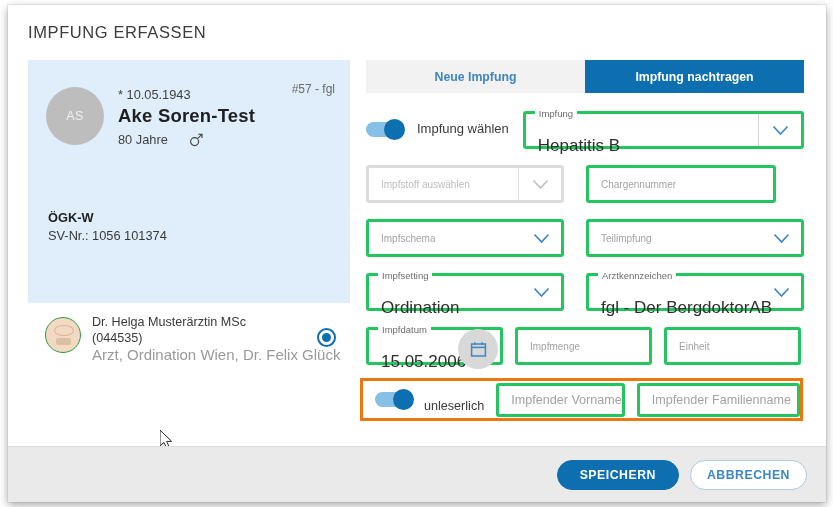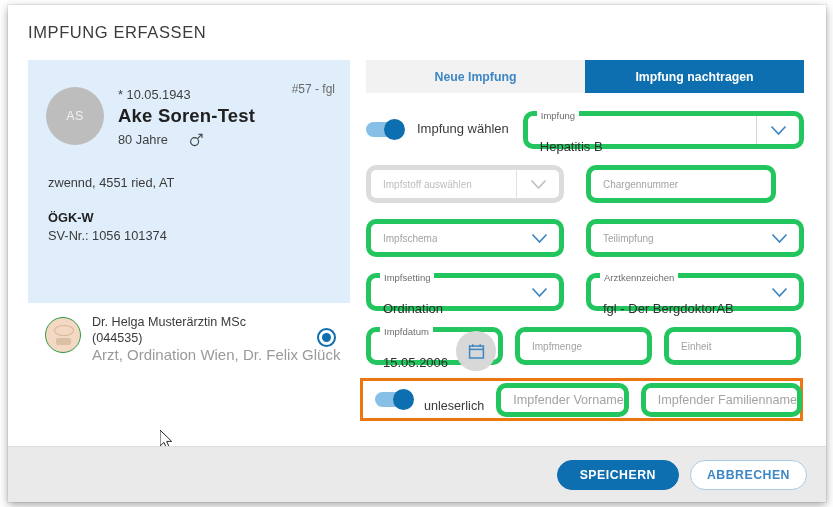--- a/index.html
+++ b/index.html
@@ -245,31 +245,31 @@
     color: #3a3a3a;
     margin-left: 14px;
     margin-top: 10px;
     white-space: nowrap;
   }
 
   
   .field {
     position: relative;
     height: 38px;
-    border: 5px solid #22c55e;
-    border-radius: 10px;
+    border: 3px solid #22c55e;
+    border-radius: 3px;
     background: #fff;
     display: flex;
     align-items: center;
     cursor: pointer;
   }
   .field.disabled { border-color: #dcdcdc; cursor: default; }
 
   .field .value {
-    font-size: 13px;
+    font-size: 17px;
     color: #2e2e2e;
     padding-left: 12px;
     white-space: nowrap;
     overflow: hidden;
     margin-top: 24px;
   }
   .field .placeholder {
     font-size: 10px;
     color: #a3a3a3;
     padding-left: 12px;
@@ -422,21 +422,20 @@
       <div class="birthdate">* 10.05.1943</div>
       <div class="patient-name">Ake Soren-Test</div>
       <div class="patient-age-row">
         <span>80 Jahre</span>
         <svg class="gender-icon" width="15" height="15" viewBox="0 0 15 15">
           <circle cx="5.6" cy="9.6" r="4" fill="none" stroke="#3f3f3f" stroke-width="1.1"></circle>
           <line x1="8.6" y1="6.6" x2="13" y2="2.2" stroke="#3f3f3f" stroke-width="1.1"></line>
           <polyline points="9.2,2.2 13,2.2 13,6" fill="none" stroke="#3f3f3f" stroke-width="1.1"></polyline>
         </svg>
       </div>
-      <div class="patient-address">zwennd, 4551 ried, AT</div>
       <div class="insurer">ÖGK-W</div>
       <div class="sv-nr">SV-Nr.: 1056 101374</div>
     </div>
 
     <div class="doctor-row">
       <div class="doctor-avatar"></div>
       <div class="doctor-name">
         <div>Dr. Helga Musterärztin MSc</div>
         <div>(044535)</div>
       </div>

